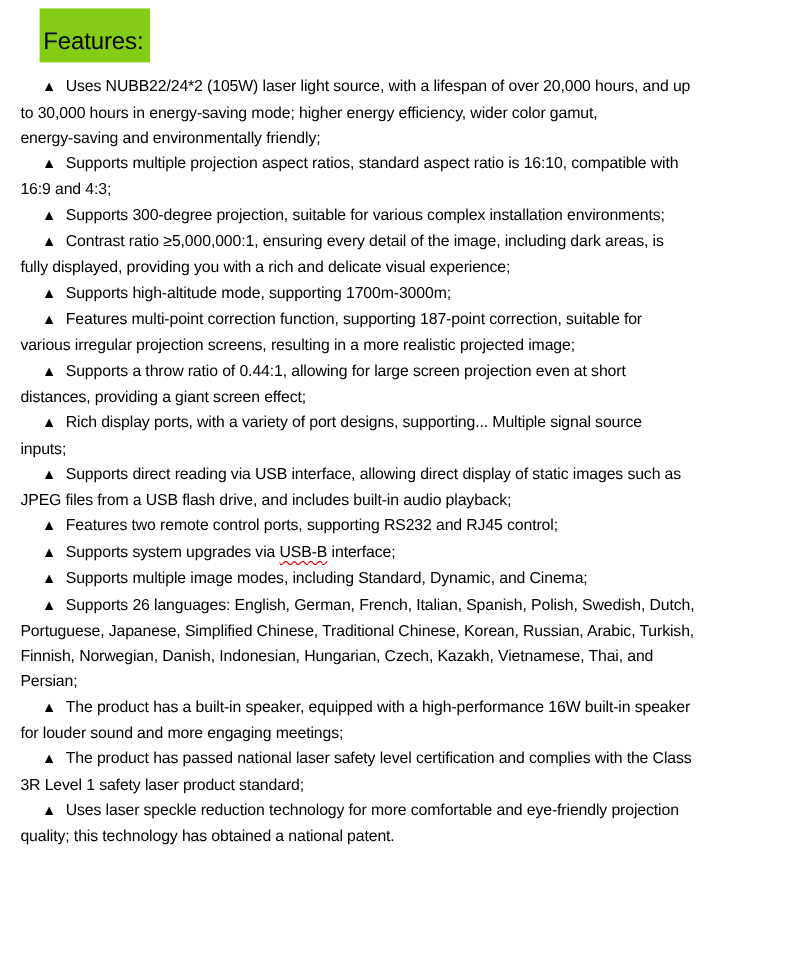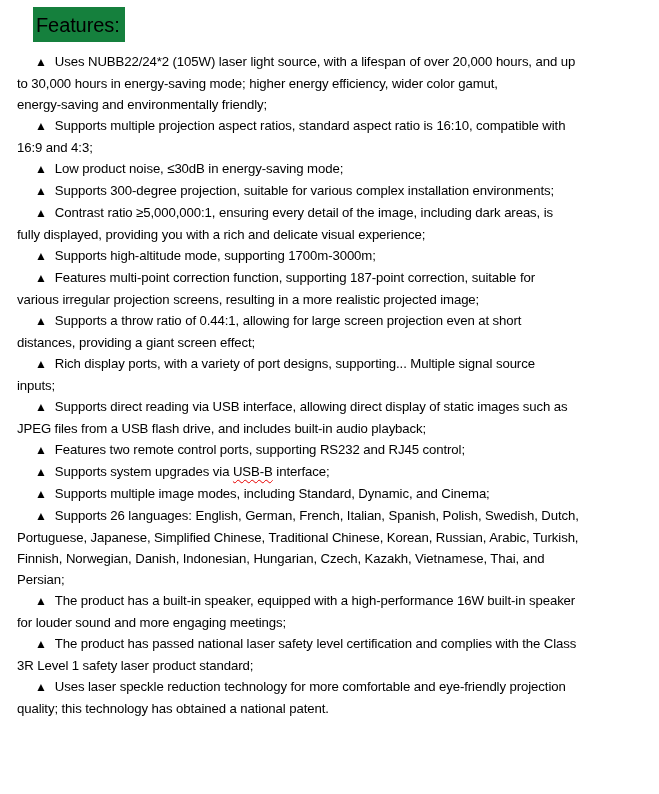--- a/index.html
+++ b/index.html
@@ -18,25 +18,25 @@
     font-family: "Liberation Sans", "DejaVu Sans", sans-serif;
     font-size: 13.2px;
     line-height: 21px;
     color: #000000;
     letter-spacing: -0.1px;
   }
   .heading-row { margin: 0 0 9px 0; }
   .hl {
     display: inline-block;
     margin-left: 16px;
-    background: #15803d;
+    background: #84cc16;
     color: #000000;
     font-size: 20px;
     line-height: 26px;
-    padding: 5px 5px 4px 3px;
+    padding: 15px 5px 4px 3px;
   }
   p.fi {
     margin: 0;
     text-indent: 18px;
     white-space: normal;
   }
   .bm {
     display: inline;
     margin-right: 8px;
     font-size: 12px;
@@ -71,23 +71,20 @@
 to 30,000 hours in energy-saving mode; higher energy efficiency, wider color gamut,
 energy-saving and environmentally friendly;</span>
   </p>
 
 
   <p class="fi">
     <span class="bm">▲</span><span class="ft">Supports multiple projection aspect ratios, standard aspect ratio is 16:10, compatible with
 16:9 and 4:3;</span>
   </p>
 
-  <p class="fi">
-    <span class="bm">▲</span><span class="ft">Low product noise, ≤30dB in energy-saving mode;</span>
-  </p>
 
   <p class="fi">
     <span class="bm">▲</span><span class="ft">Supports 300-degree projection, suitable for various complex installation environments;</span>
   </p>
 
   <p class="fi">
     <span class="bm">▲</span><span class="ft">Contrast ratio ≥5,000,000:1, ensuring every detail of the image, including dark areas, is
 fully displayed, providing you with a rich and delicate visual experience;</span>
   </p>
 

